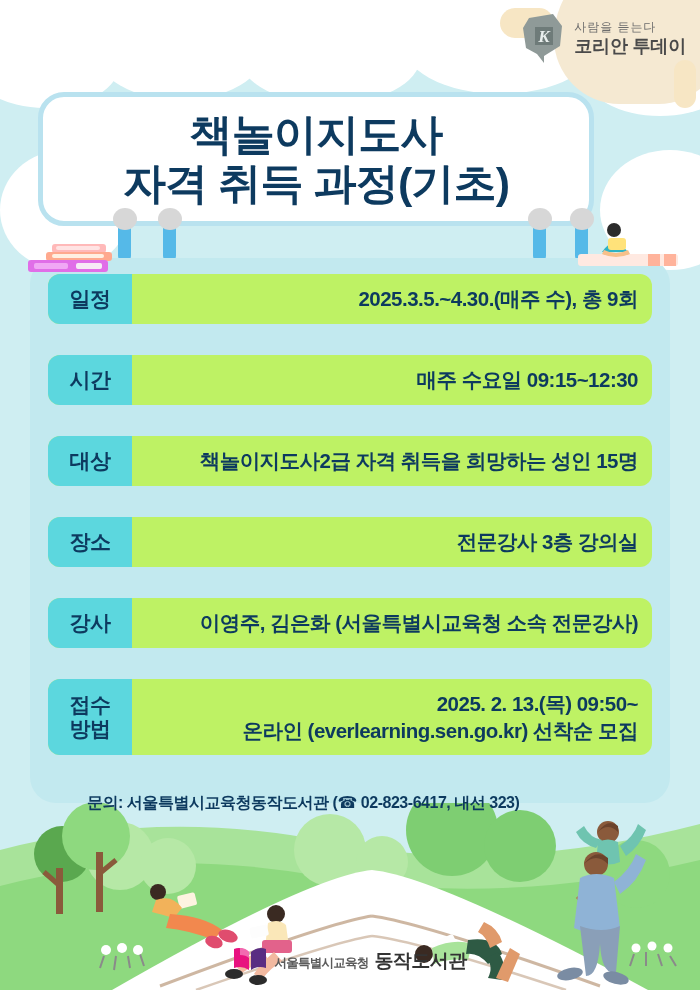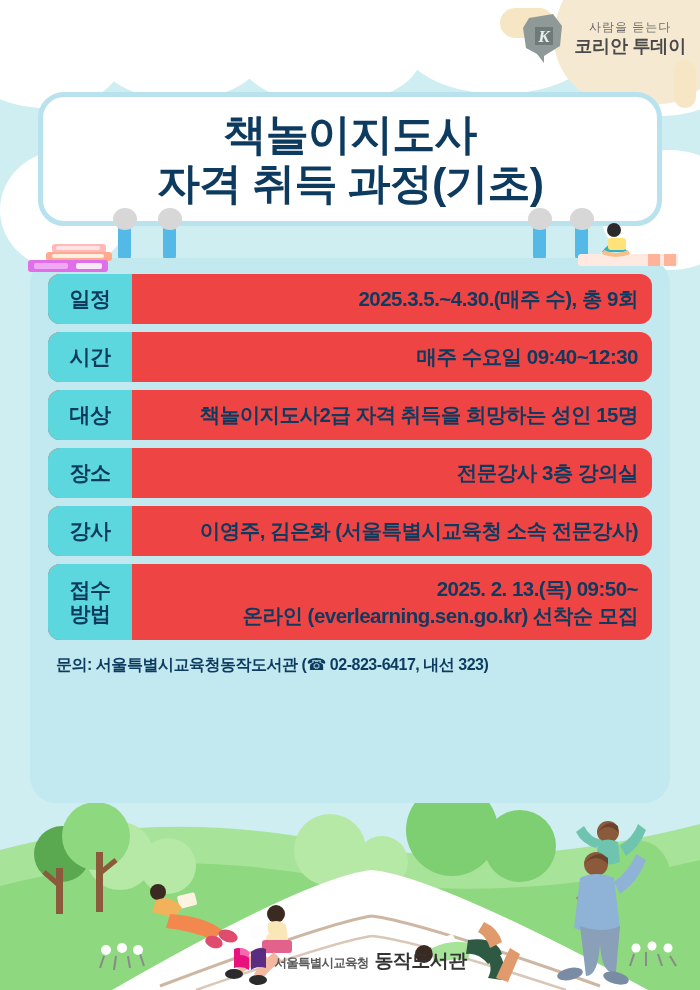--- a/index.html
+++ b/index.html
@@ -12,58 +12,58 @@
   
   .bg-sky { position:absolute; inset:0; background:#cfeef2; }
   .bg-white-top { position:absolute; left:0; top:0; width:700px; height:62px; background:#ffffff; }
   .cloud { position:absolute; background:#ffffff; border-radius:50%; }
   .beige-blob { position:absolute; background:#f5e9d2; border-radius:40px; }
   .beige-pill { position:absolute; background:#f7e6c4; border-radius:20px; }
 
   
   .brand { position:absolute; right:14px; top:12px; display:flex; align-items:center; gap:8px; z-index:8; }
   .brand-mark { width:46px; height:52px; position:relative; }
-  .brand-text { display:flex; flex-direction:column; align-items:center; line-height:1; }
+  .brand-text { display:flex; flex-direction:column; align-items:flex-start; line-height:1; }
   .brand-tag { font-size:12px; color:#6c6c6c; letter-spacing:.08em; margin-bottom:4px; font-weight:500;}
   .brand-name { font-size:18px; font-weight:bold; color:#4a4a4a; letter-spacing:-.01em; }
 
   
   .title-card {
-    position:absolute; left:38px; top:92px; width:624px; height:134px;
+    position:absolute; left:38px; top:92px; width:556px; height:134px;
     background:#ffffff; border:5px solid #b9e2ef; border-radius:26px; z-index:6;
     display:flex; flex-direction:column; align-items:center; justify-content:center;
   }
   .title-line {
     font-size:43px; font-weight:bold; color:#0d3a5f; letter-spacing:-.02em;
     line-height:1.15; white-space:nowrap;
   }
   .pin { position:absolute; width:13px; border-radius:6px; background:#55b9e8; z-index:5; }
   .pin-cap { position:absolute; width:24px; height:22px; border-radius:50%; background:#d7d7d7; z-index:7; }
 
   
   .panel {
     position:absolute; left:30px; top:258px; width:640px; height:545px;
     background:#c2e9ef; border-radius:26px; z-index:6; padding:16px 18px 10px 18px;
   }
   .row {
-    display:flex; align-items:stretch; background:#ef4444;
-    border-radius:12px; overflow:hidden; margin-bottom:8px; min-height:50px;
+    display:flex; align-items:stretch; background:#bef264;
+    border-radius:12px; overflow:hidden; margin-bottom:31px; min-height:50px;
   }
   .row-tall { min-height:76px; }
   .chip {
     flex:0 0 84px; background:#5cd7de; color:#0d3a5f;
     font-size:21px; font-weight:bold; display:flex; flex-direction:column;
     align-items:center; justify-content:center; line-height:1.12; letter-spacing:-.02em;
   }
   .row-val {
     flex:1; display:flex; flex-direction:column; justify-content:center;
     padding:6px 14px; color:#0d3a5f; font-size:20.5px; font-weight:bold; letter-spacing:-.025em;
   }
   .row-val .ln { line-height:1.32; white-space:nowrap;text-align:right; }
-  .notes { padding:4px 4px 0 8px; }
+  .notes { padding:4px 4px 0 8px;margin-left:31px; }
   .notes .nl {
     color:#0d3a5f; font-size:16px; font-weight:bold; letter-spacing:-.03em;
     line-height:1.62; white-space:nowrap;
   }
 
   
   .deco { position:absolute; z-index:7; }
 
   
   .illus { position:absolute; left:0; bottom:0; width:700px; height:200px; z-index:4; }
@@ -152,21 +152,21 @@
   <div class="row">
     <div class="chip">일정</div>
     <div class="row-val">
       <span class="ln">2025.3.5.~4.30.(매주 수), 총 9회</span>
     </div>
   </div>
 
   <div class="row">
     <div class="chip">시간</div>
     <div class="row-val">
-      <span class="ln">매주 수요일 09:40~12:30</span>
+      <span class="ln">매주 수요일 09:15~12:30</span>
     </div>
   </div>
 
   <div class="row">
     <div class="chip">대상</div>
     <div class="row-val">
       <span class="ln">책놀이지도사2급 자격 취득을 희망하는 성인 15명</span>
     </div>
   </div>
 

